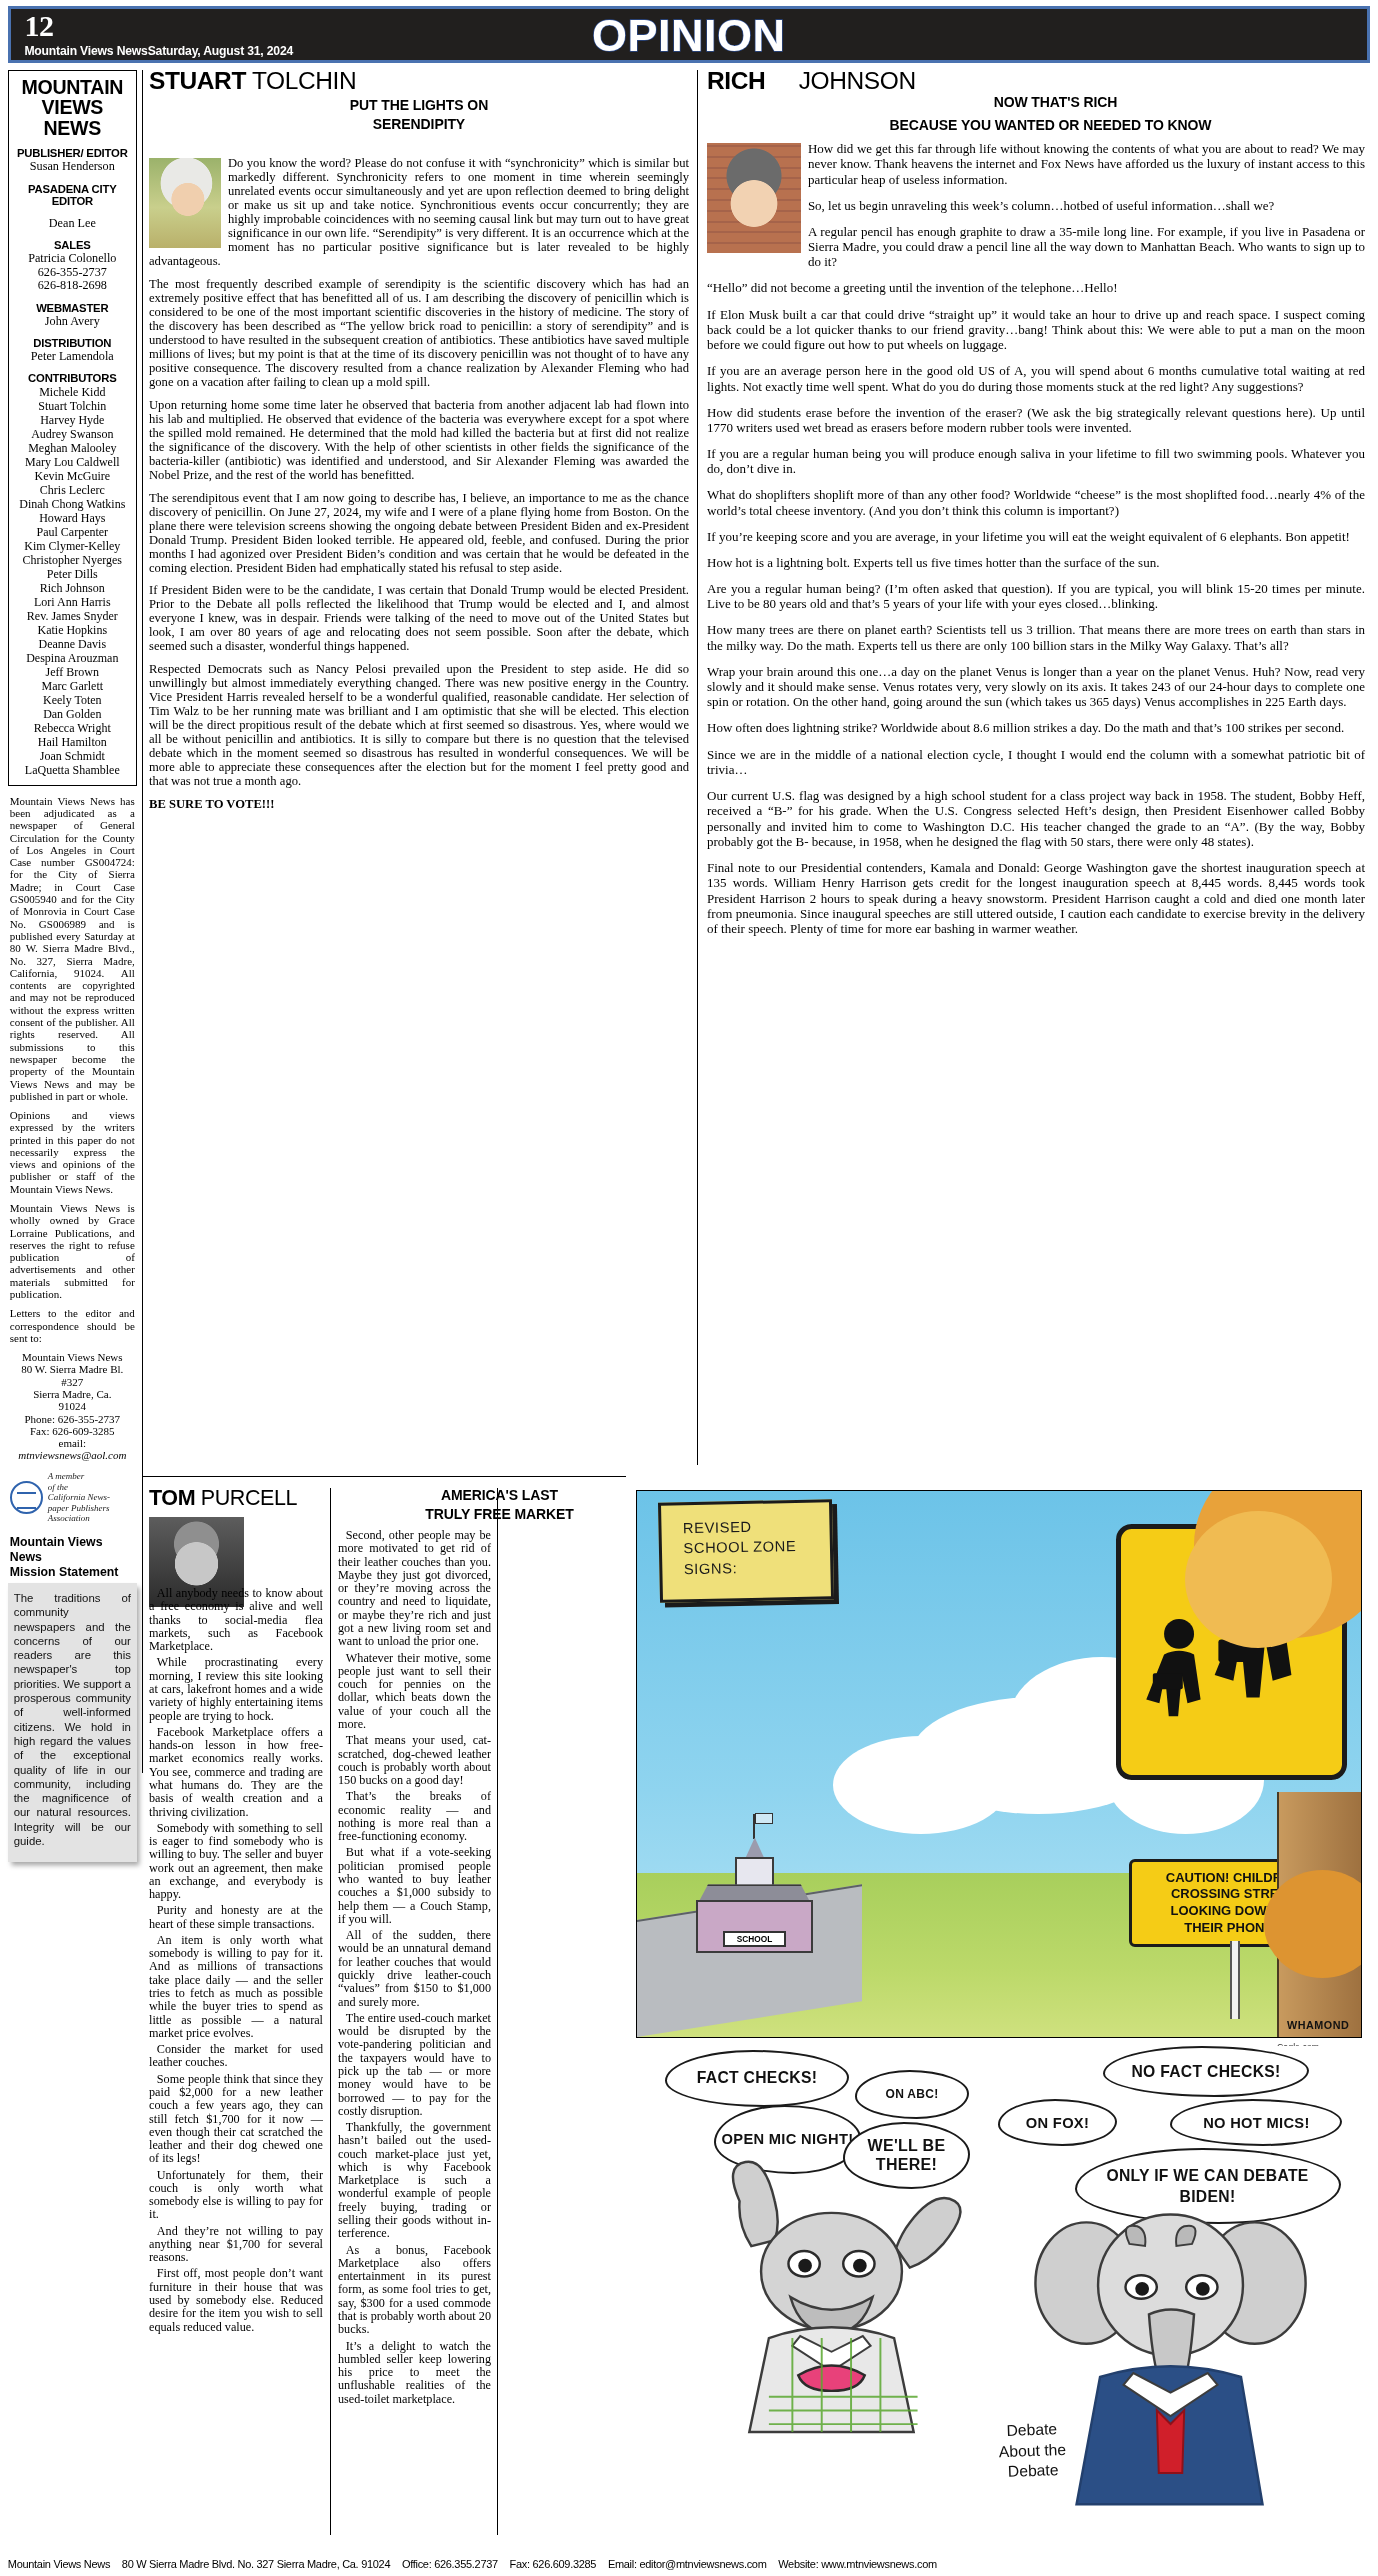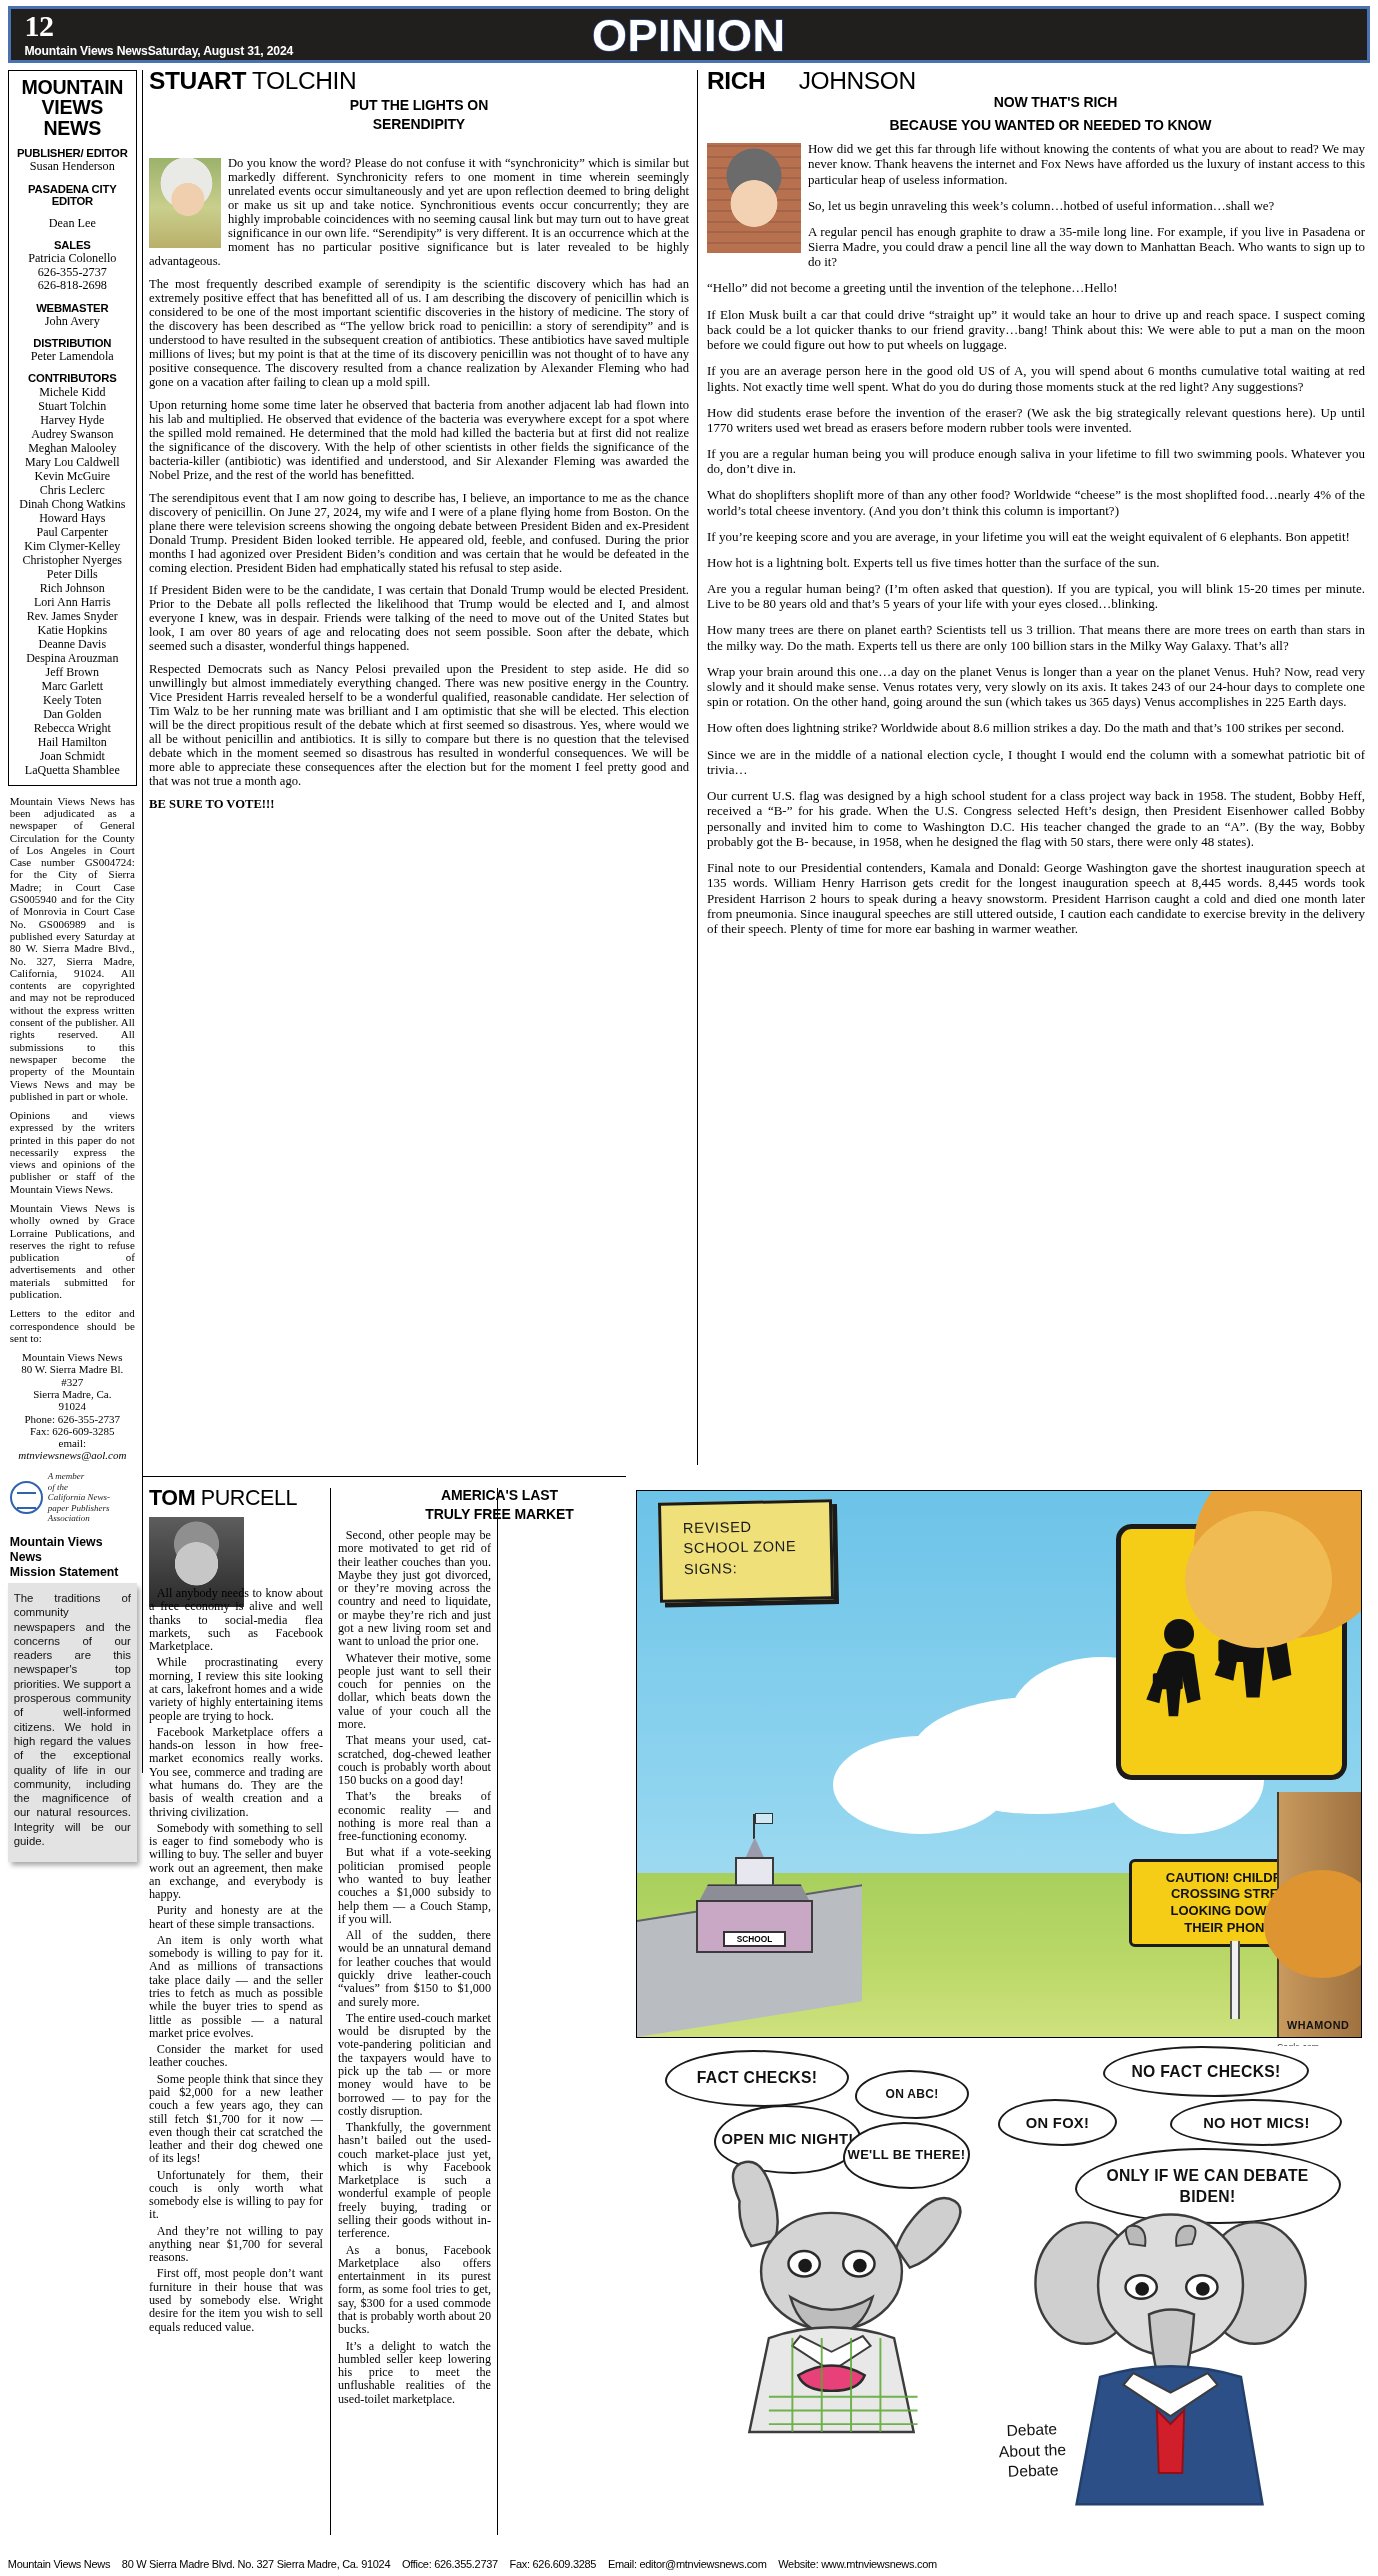--- a/index.html
+++ b/index.html
@@ -545,21 +545,21 @@
     <p>All anybody needs to know about a free economy is alive and well thanks to social-media flea markets, such as Facebook Marketplace.</p>
     <p>While procrastinating every morning, I review this site looking at cars, lakefront homes and a wide variety of highly entertaining items people are trying to hock.</p>
     <p>Facebook Marketplace offers a hands-on lesson in how free-market economics really works. You see, commerce and trading are what humans do. They are the basis of wealth creation and a thriving civilization.</p>
     <p>Somebody with something to sell is eager to find somebody who is willing to buy. The seller and buyer work out an agreement, then make an exchange, and everybody is happy.</p>
     <p>Purity and honesty are at the heart of these simple transactions.</p>
     <p>An item is only worth what somebody is willing to pay for it. And as millions of transactions take place daily — and the seller tries to fetch as much as possible while the buyer tries to spend as little as possible — a natural market price evolves.</p>
     <p>Consider the market for used leather couches.</p>
     <p>Some people think that since they paid $2,000 for a new leather couch a few years ago, they can still fetch $1,700 for it now — even though their cat scratched the leather and their dog chewed one of its legs!</p>
     <p>Unfortunately for them, their couch is only worth what somebody else is willing to pay for it.</p>
     <p>And they’re not willing to pay anything near $1,700 for several reasons.</p>
-    <p>First off, most people don’t want furniture in their house that was used by somebody else. Wright desire for the item you wish to sell equals reduced value.</p>
+    <p>First off, most people don’t want furniture in their house that was used by somebody else. Reduced desire for the item you wish to sell equals reduced value.</p>
   </div>
 
   <div class="body col-tom" style="position:absolute; left:338px; top:1529px; width:153px;">
     <p>Second, other people may be more motivated to get rid of their leather couches than you. Maybe they just got divorced, or they’re moving across the country and need to liquidate, or maybe they’re rich and just got a new living room set and want to unload the prior one.</p>
     <p>Whatever their motive, some people just want to sell their couch for pennies on the dollar, which beats down the value of your couch all the more.</p>
     <p>That means your used, cat-scratched, dog-chewed leather couch is probably worth about 150 bucks on a good day!</p>
     <p>That’s the breaks of economic reality — and nothing is more real than a free-functioning economy.</p>
     <p>But what if a vote-seeking politician promised people who wanted to buy leather couches a $1,000 subsidy to help them — a Couch Stamp, if you will.</p>
     <p>All of the sudden, there would be an unnatural demand for leather couches that would quickly drive leather-couch “values” from $150 to $1,000 and surely more.</p>
     <p>The entire used-couch market would be disrupted by the vote-pandering politician and the taxpayers would have to pick up the tab — or more money would have to be borrowed — to pay for the costly disruption.</p>
@@ -625,21 +625,21 @@
 
     <div class="c1-sig">WHAMOND</div>
   </div>
   <div style="position:absolute; left:1277px; top:2042px; font-family:'Liberation Sans',sans-serif; font-size:8.8px; color:#333;">Cagle.com</div>
 
   <div class="cartoon2" style="left:636px; top:2046px; width:726px; height:485px;">
 
     <div class="bubble" style="left:29px; top:3.9px; width:184px; height:57px; font-size:15.7px;">FACT CHECKS!</div>
     <div class="bubble" style="left:78px; top:59px; width:147px; height:69px; font-size:14.7px; line-height:18.6px;">OPEN MIC NIGHT!</div>
     <div class="bubble" style="left:219px; top:23.5px; width:114px; height:49px; font-size:12px;">ON ABC!</div>
-    <div class="bubble" style="left:207px; top:76px; width:127px; height:67px; font-size:13px; line-height:18.6px;">WE'LL BE THERE!</div>
+    <div class="bubble" style="left:207px; top:76px; width:127px; height:67px; font-size:16px; line-height:18.6px;">WE'LL BE THERE!</div>
 
     <svg style="position:absolute; left:39px; top:108px; width:313px; height:284px;" viewBox="0 0 320 290">
       <path d="M66 48 q-16 -36 6 -40 q20 -4 30 40 q6 22 0 40 l-24 6 q-14 -22 -12 -46 z" fill="#cfcfcf" stroke="#3c3c3c" stroke-width="2.5"></path>
       <path d="M240 70 q26 -34 46 -22 q16 10 -12 44 q-16 18 -34 24 l-14 -20 q6 -16 14 -26 z" fill="#cfcfcf" stroke="#3c3c3c" stroke-width="2.5"></path>
       <ellipse cx="160" cy="120" rx="72" ry="60" fill="#d4d4d4" stroke="#3c3c3c" stroke-width="2.5"></ellipse>
       <ellipse cx="132" cy="112" rx="16" ry="13" fill="#fff" stroke="#2b2b2b" stroke-width="2.5"></ellipse>
       <ellipse cx="188" cy="112" rx="16" ry="13" fill="#fff" stroke="#2b2b2b" stroke-width="2.5"></ellipse>
       <circle cx="133" cy="114" r="7" fill="#1a1a1a"></circle>
       <circle cx="189" cy="114" r="7" fill="#1a1a1a"></circle>
       <path d="M118 146 q42 26 84 0 q-10 36 -42 38 q-32 -2 -42 -38 z" fill="#bdbdbd" stroke="#3c3c3c" stroke-width="2.5"></path>

